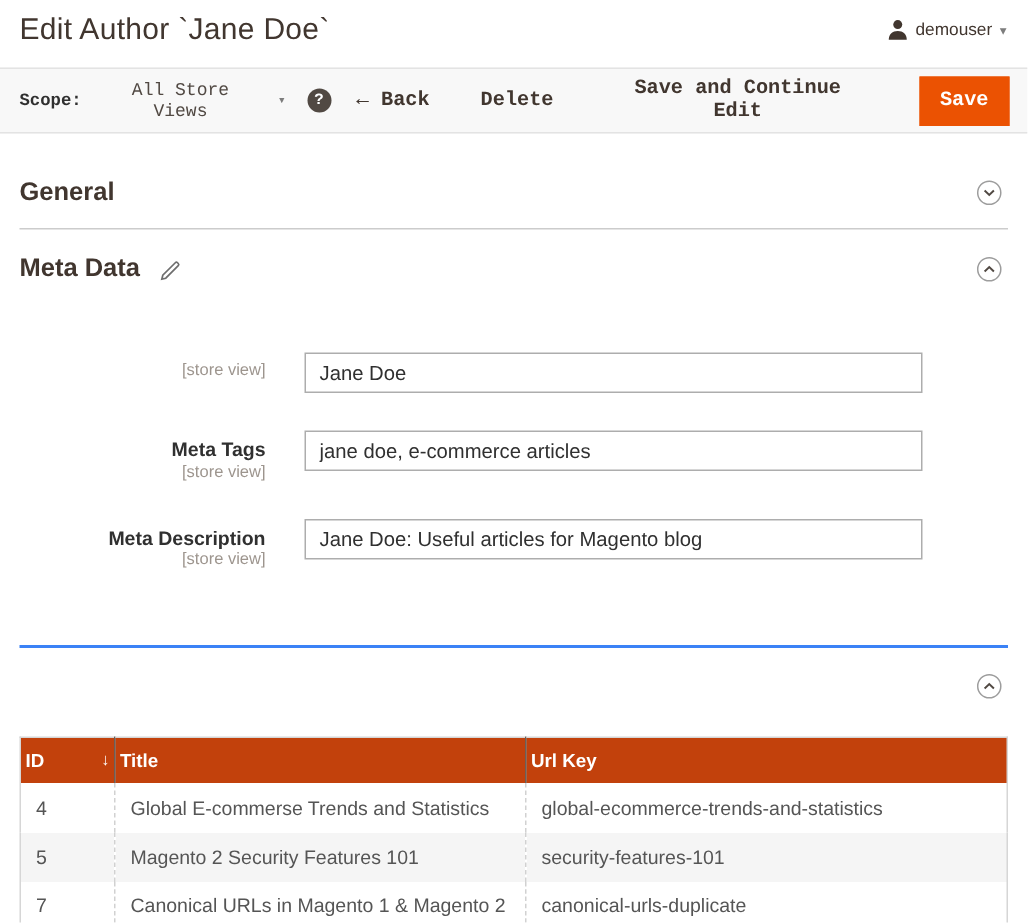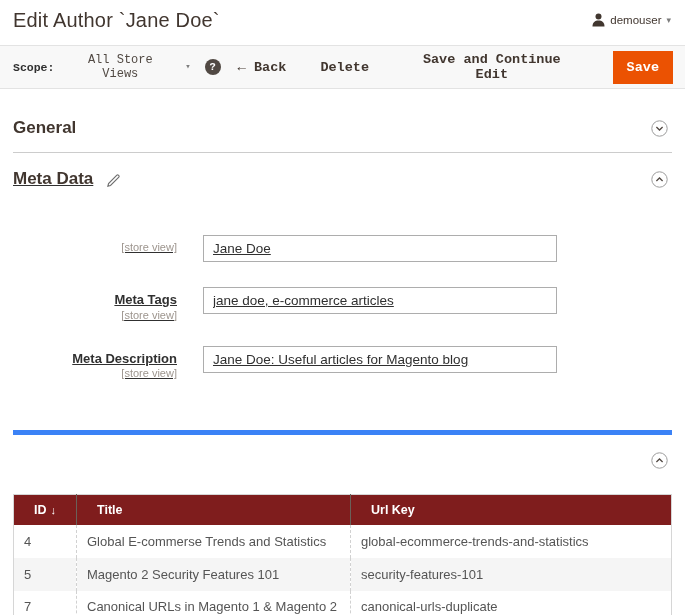--- a/index.html
+++ b/index.html
@@ -23,33 +23,33 @@
   .actions-group { margin-left: auto; display: flex; align-items: center; }
   .action-link { background: none; border: none; font-family: inherit; font-size: 13.5px; font-weight: 600; color: #41362f; padding: 0 17px; cursor: pointer; display: flex; align-items: center; gap: 8px; }
   .back-arrow { font-size: 14px; font-weight: 400; color: #41362f; }
   .save-button { background: #eb5202; border: 1px solid #eb5202; color: #fff; font-family: inherit; font-size: 13.5px; font-weight: 600; padding: 8px 13px; margin-left: 15px; cursor: pointer; border-radius: 0; }
   
   .content { padding: 0 13px; }
   .section-header { display: flex; align-items: center; cursor: pointer; }
   .section-title { font-size: 17px; font-weight: 700; color: #41362f; margin: 0; line-height: 22px; }
   .chev { margin-left: auto; margin-right: 4px; display: flex; }
   .section-general { padding: 28px 0 13px; border-bottom: 1px solid #ccc; }
-  .section-meta { padding: 15px 0 26px; border-bottom: 5px solid #3b82f6; text-decoration: underline; }
+  .section-meta { padding: 15px 0 26px; border-bottom: 2px solid #3b82f6; }
   .section-posts { padding: 17px 0 0; }
   .pencil { margin-left: 13px; margin-top: 3px; display: flex; cursor: pointer; }
   
   .form { margin-top: 45px; }
   .field-row { display: flex; align-items: flex-start; margin-bottom: 25px; }
   .field-label-col { width: 190px; text-align: right; padding-right: 26px; padding-top: 5px; }
   .field-label { font-size: 13px; font-weight: 700; color: #303030; display: block; line-height: 1.2; }
   .scope-note { font-size: 11px; color: #9d958e; margin-top: 1px; }
-  .field-input { width: 354px; height: 27px; border: 1px solid #adadad; padding: 0 9px; font-family: inherit; font-size: 13.5px; color: #303030; background: #fff; border-radius: 0; }
+  .field-input { width: 412px; height: 27px; border: 1px solid #adadad; padding: 0 9px; font-family: inherit; font-size: 13.5px; color: #303030; background: #fff; border-radius: 0; }
   
   .posts-table { border-collapse: collapse; table-layout: fixed; width: 659px; margin-top: 25px; border: 1px solid #d6d6d6; }
-  .posts-table th { background: #7f1d1d; color: #fff; font-size: 12.5px; font-weight: 700; text-align: left; height: 30px; padding: 0 20px; }
+  .posts-table th { background: #c2410c; color: #fff; font-size: 12.5px; font-weight: 700; text-align: left; height: 30px; padding: 0 3px; }
   .posts-table th + th { border-left: 1px solid #6a6059; }
   .th-inner { display: flex; align-items: center; justify-content: space-between; }
   .sort-arrow { font-size: 11px; font-weight: 400; }
   .col-id { width: 63px; }
   .col-title { width: 274px; }
   .posts-table td { font-size: 13px; color: #555; height: 33px; padding: 0 10px; overflow: hidden; white-space: nowrap; }
   .posts-table td + td { border-left: 1px dashed #d1d1d1; }
   .posts-table tbody tr:nth-child(even) { background: #f5f5f5; }
   .posts-table tbody tr { cursor: pointer; }
 </style>

